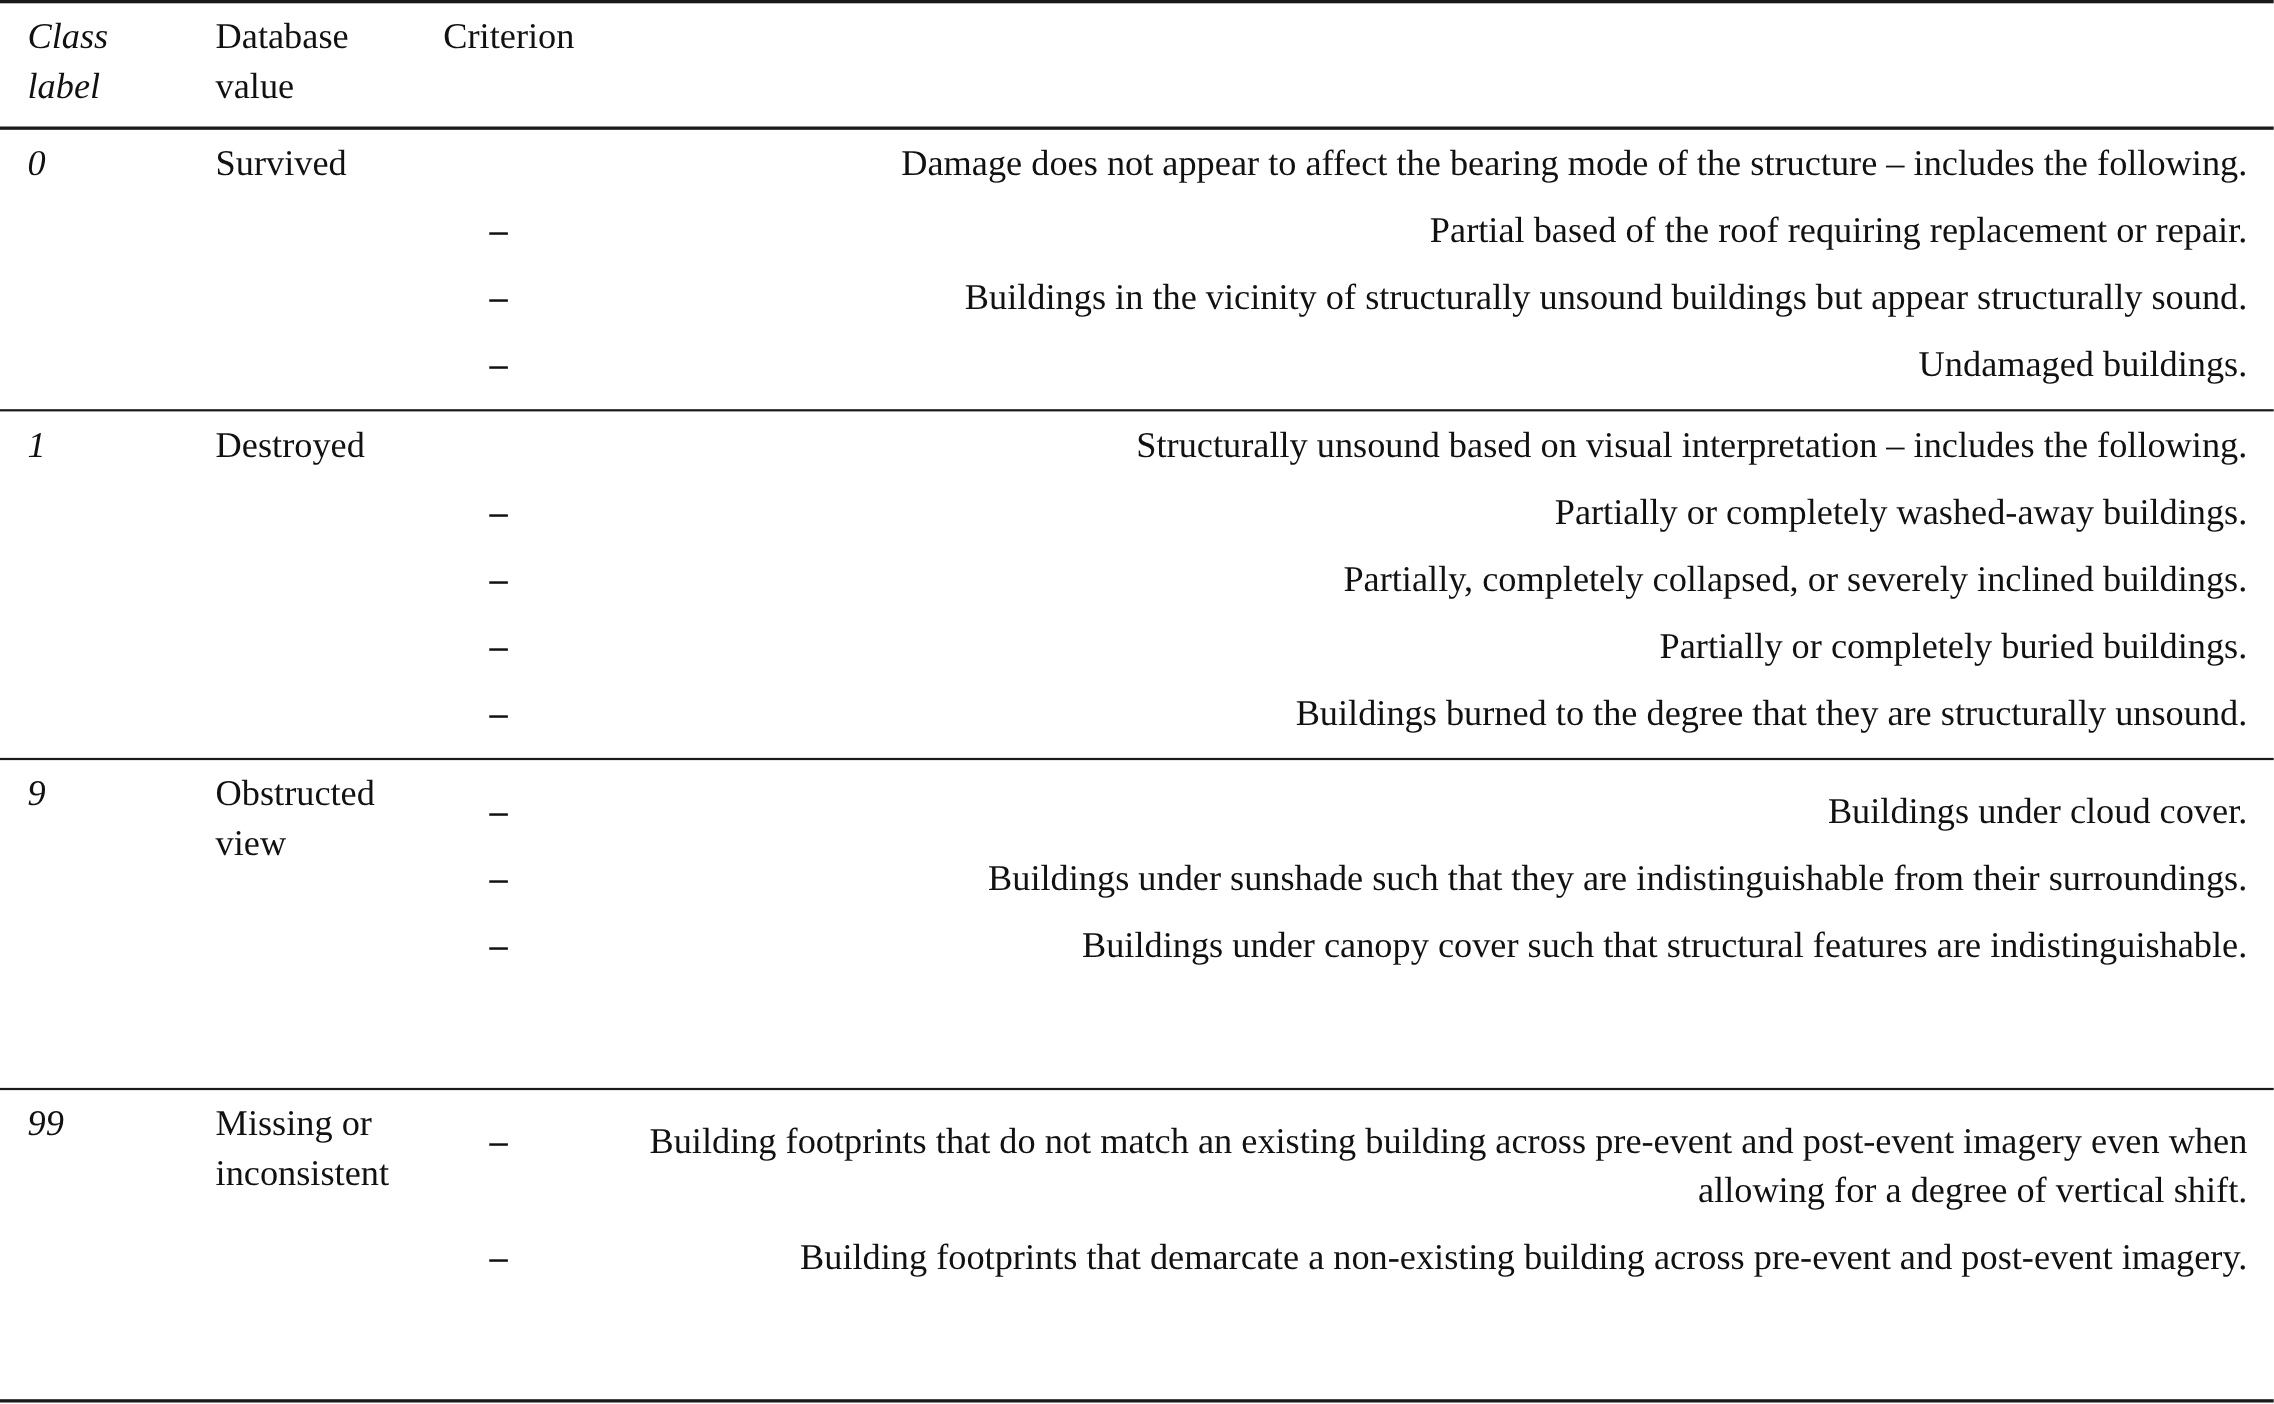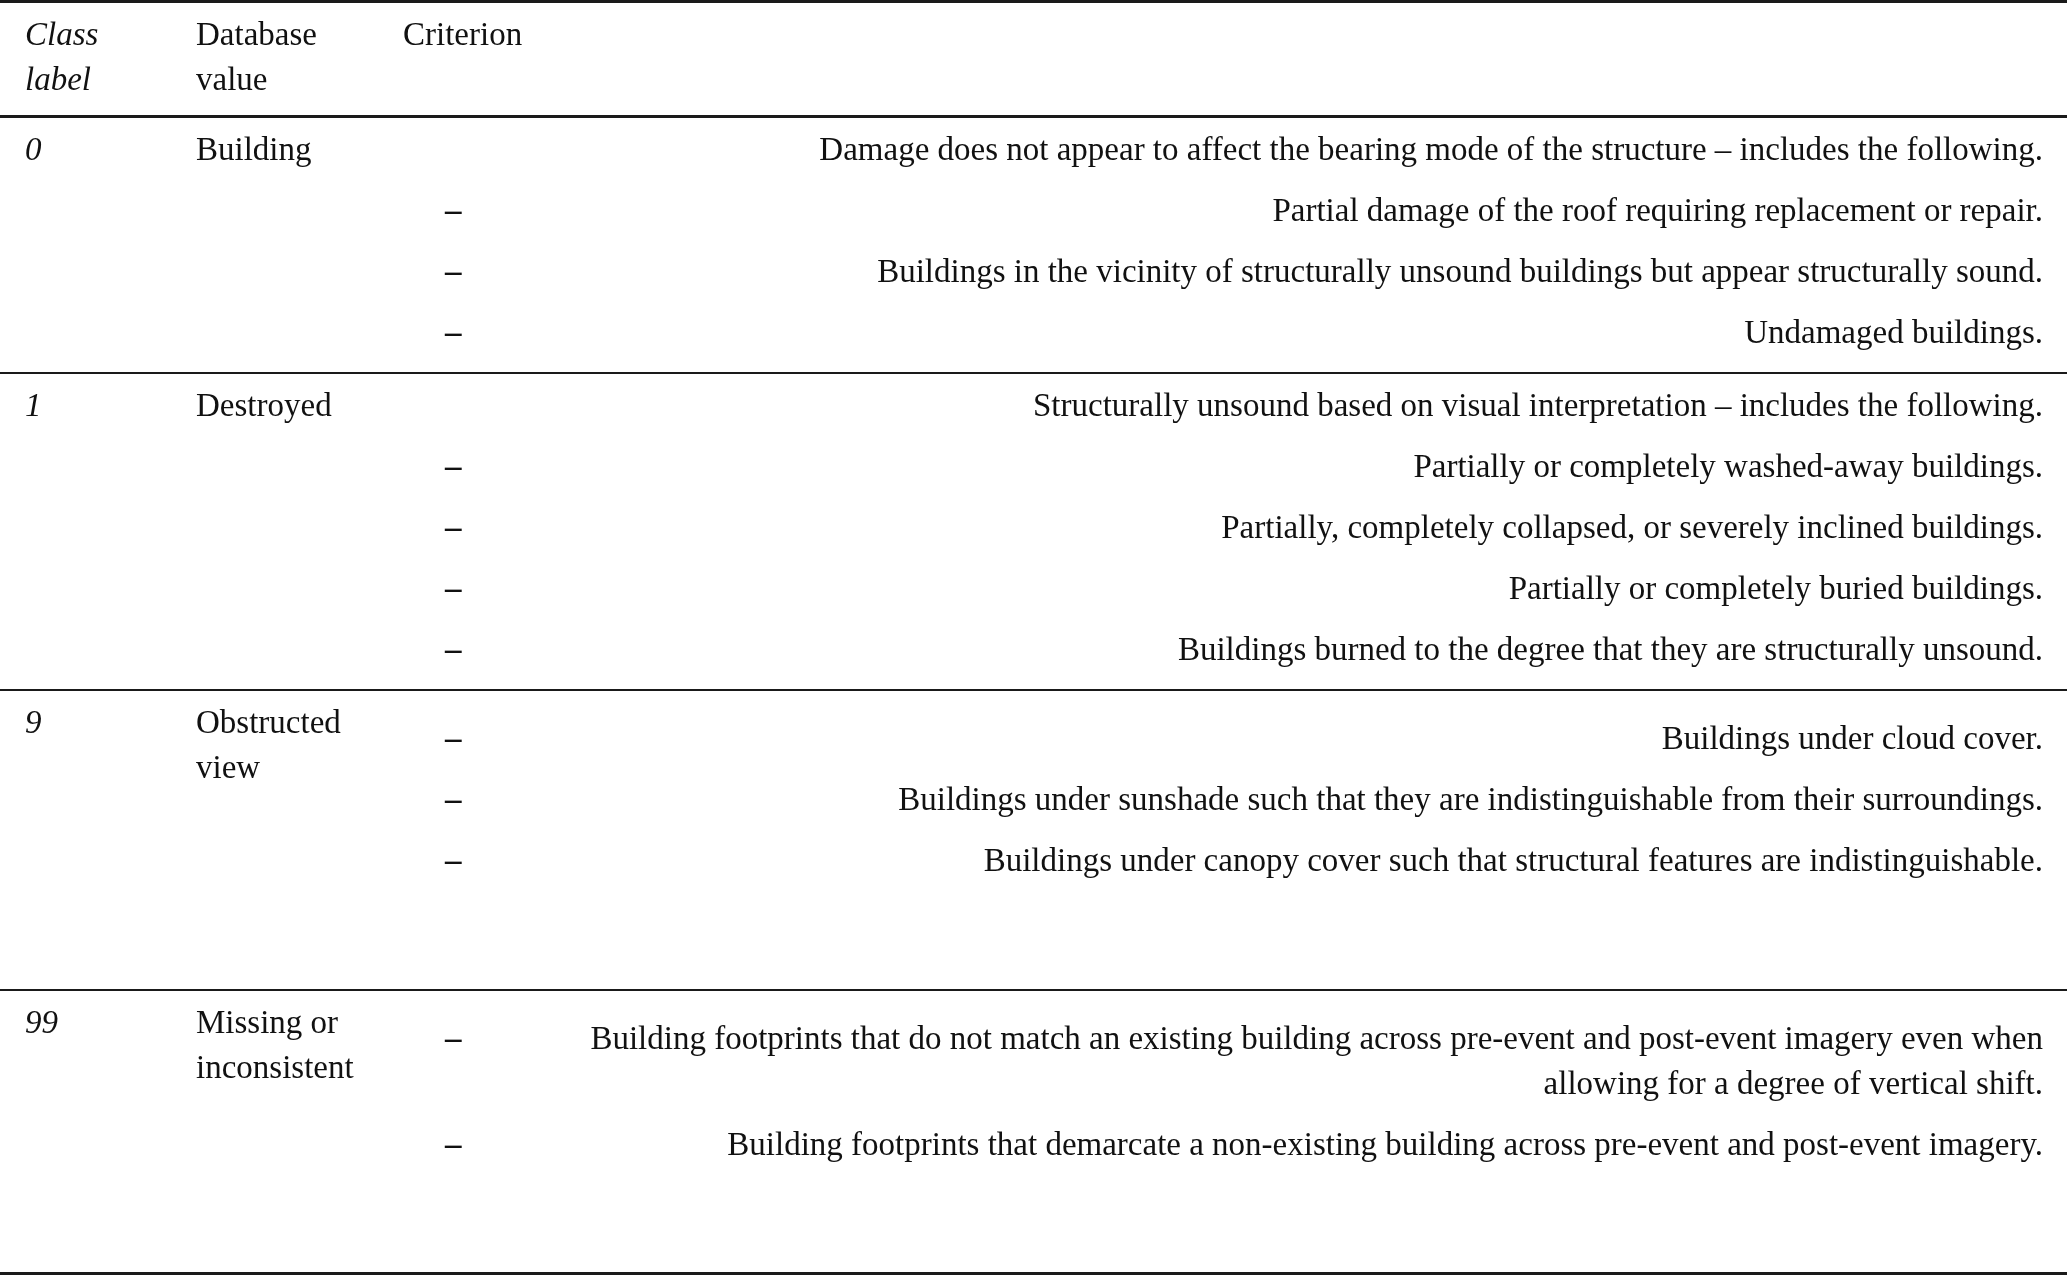--- a/index.html
+++ b/index.html
@@ -78,25 +78,25 @@
 label</div>
     <div class="col-db cell">Database
 value</div>
     <div class="col-crit cell">Criterion</div>
   </div>
 
   <div class="rule thick" style="top:115px;"></div>
 
   <div class="row" style="top:127px;">
     <div class="col-class">0</div>
-    <div class="col-db">Building</div>
+    <div class="col-db">Survived</div>
     <div class="col-crit">
       <span class="lead">Damage does not appear to affect the bearing mode of the structure – includes the following.</span>
       <ul class="bullets">
-        <li class="bullet"><span class="dash">–</span><span>Partial damage of the roof requiring replacement or repair.</span></li>
+        <li class="bullet"><span class="dash">–</span><span>Partial based of the roof requiring replacement or repair.</span></li>
         <li class="bullet"><span class="dash">–</span><span>Buildings in the vicinity of structurally unsound buildings but appear structurally sound.</span></li>
         <li class="bullet"><span class="dash">–</span><span>Undamaged buildings.</span></li>
       </ul>
     </div>
   </div>
 
   <div class="rule thin" style="top:372px;"></div>
 
   <div class="row" style="top:383px;">
     <div class="col-class">1</div>

